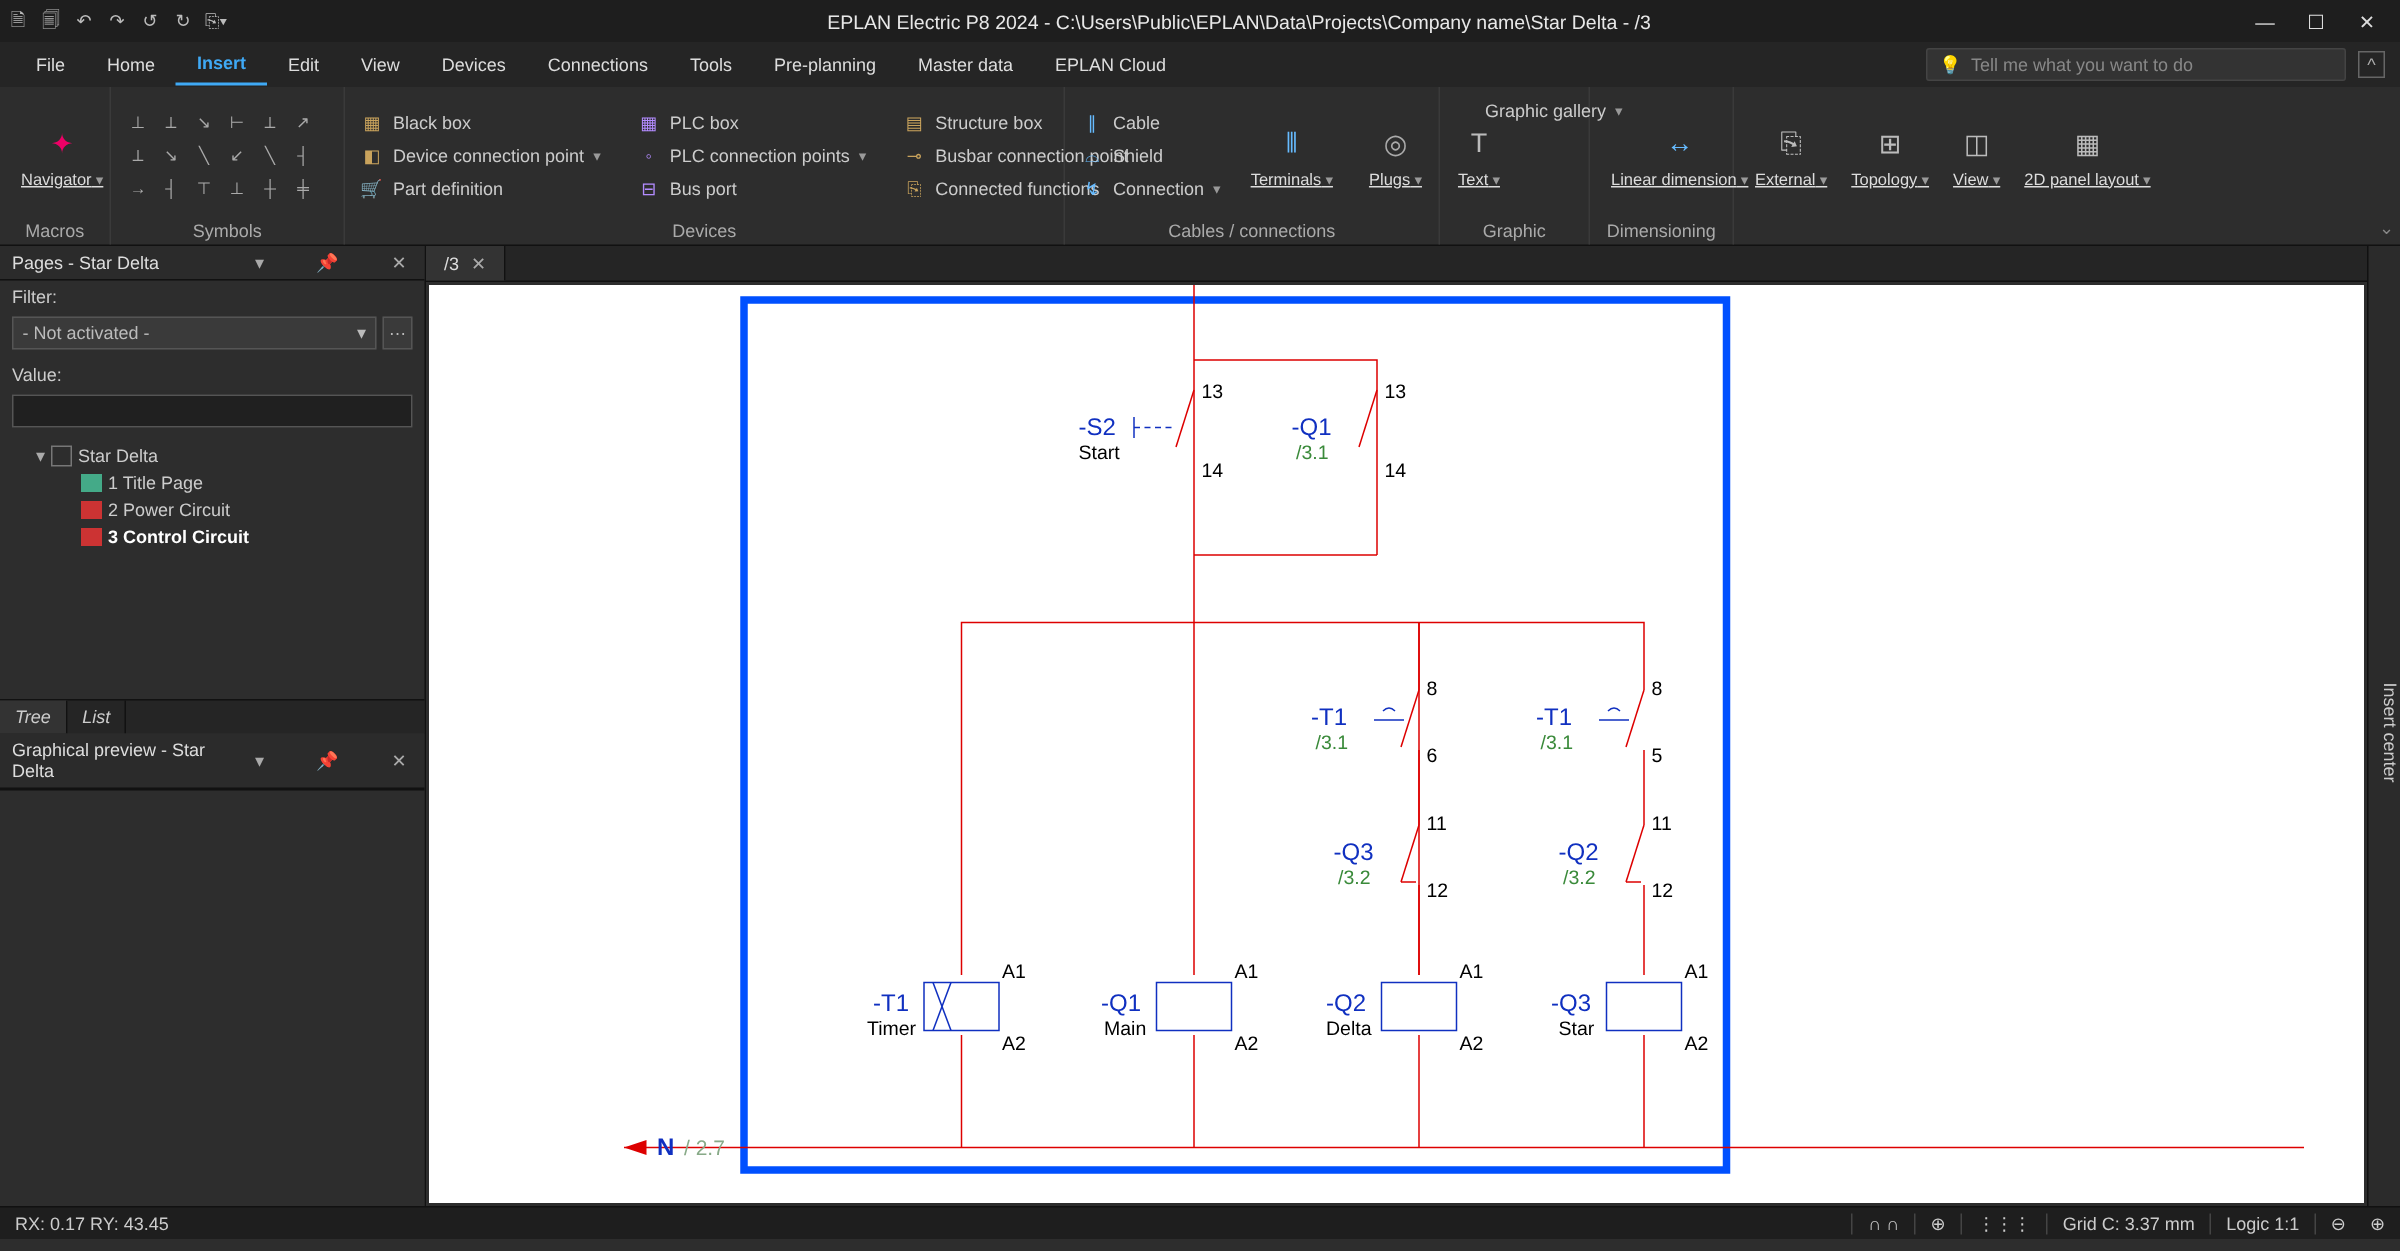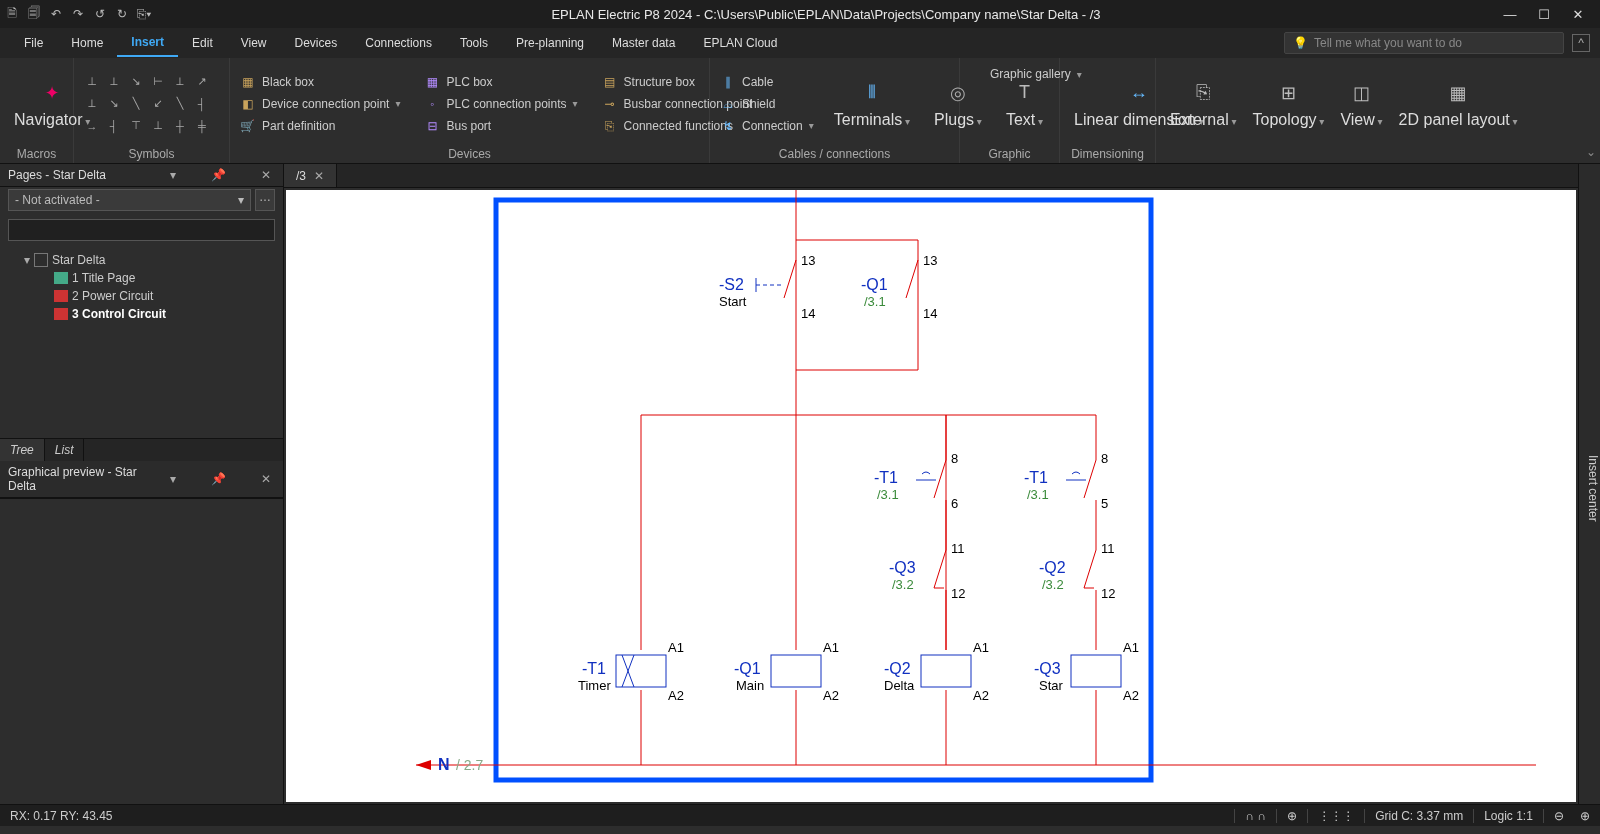--- a/index.html
+++ b/index.html
@@ -21,21 +21,21 @@
 .menubar .search span.ph { color:#888; margin-left:6px; }
 .menubar .collapse { margin-left:auto; width:18px; height:18px; border:1px solid #666; display:flex; align-items:center; justify-content:center; color:#aaa; margin-left:8px;}
 
 
 .ribbon { height:106px; background:#2d2d2d; border-bottom:1px solid #111; display:flex; }
 .rgroup { border-right:1px solid #3a3a3a; padding:4px 8px 2px; display:flex; flex-direction:column; }
 .rgroup .body { flex:1; display:flex; align-items:center; gap:8px; }
 .rgroup .lbl { text-align:center; color:#aaa; padding-top:2px; font-size:12px; }
 .bigbtn { display:flex; flex-direction:column; align-items:center; gap:4px; padding:2px 6px; }
 .bigbtn .ico { width:28px; height:28px; display:flex; align-items:center; justify-content:center; color:#bbb; font-size:18px; }
-.bigbtn .txt { color:#ddd; font-size:16px; text-align:right; white-space:nowrap; }
+.bigbtn .txt { color:#ddd; font-size:11px; text-align:right; white-space:nowrap;text-decoration:underline; }
 .smallcol { display:flex; flex-direction:column; gap:4px; }
 .smallbtn { display:flex; align-items:center; gap:6px; padding:1px 2px; white-space:nowrap; }
 .smallbtn .ico { width:16px; height:16px; color:#c9a35c; display:inline-flex; align-items:center; justify-content:center; font-size:12px;}
 .symgrid { display:grid; grid-template-columns:repeat(6,20px); grid-template-rows:repeat(3,20px); gap:2px; }
 .symgrid span { width:20px; height:20px; border:0; display:flex; align-items:center; justify-content:center; color:#aaa; font-size:11px;}
 
 
 .workspace { display:flex; height:640px; }
 
 
@@ -275,27 +275,29 @@
 
 <div class="workspace">
 
   <div class="sidebar">
     <div class="panelhdr">
       <span class="t">Pages - Star Delta</span>
       <span class="ic">▾</span>
       <span class="ic">📌</span>
       <span class="ic">✕</span>
     </div>
+    <div class="fld">Filter:</div>
     <div class="sel">
       <div class="dd">
           <span>- Not activated -</span>
           <span>▾</span>
         </div>
       <div class="ell">…</div>
     </div>
+    <div class="fld">Value:</div>
     <div class="txtinput"></div>
     <div class="tree" style="flex:.6;">
       <div class="node">
           <span style="color:#aaa;">▾</span>
           <span class="ic"></span>
           <span>Star Delta</span>
         </div>
       <div class="node child">
           <span class="pg" style="background:#4a8;"></span>
           <span>1 Title Page</span>

